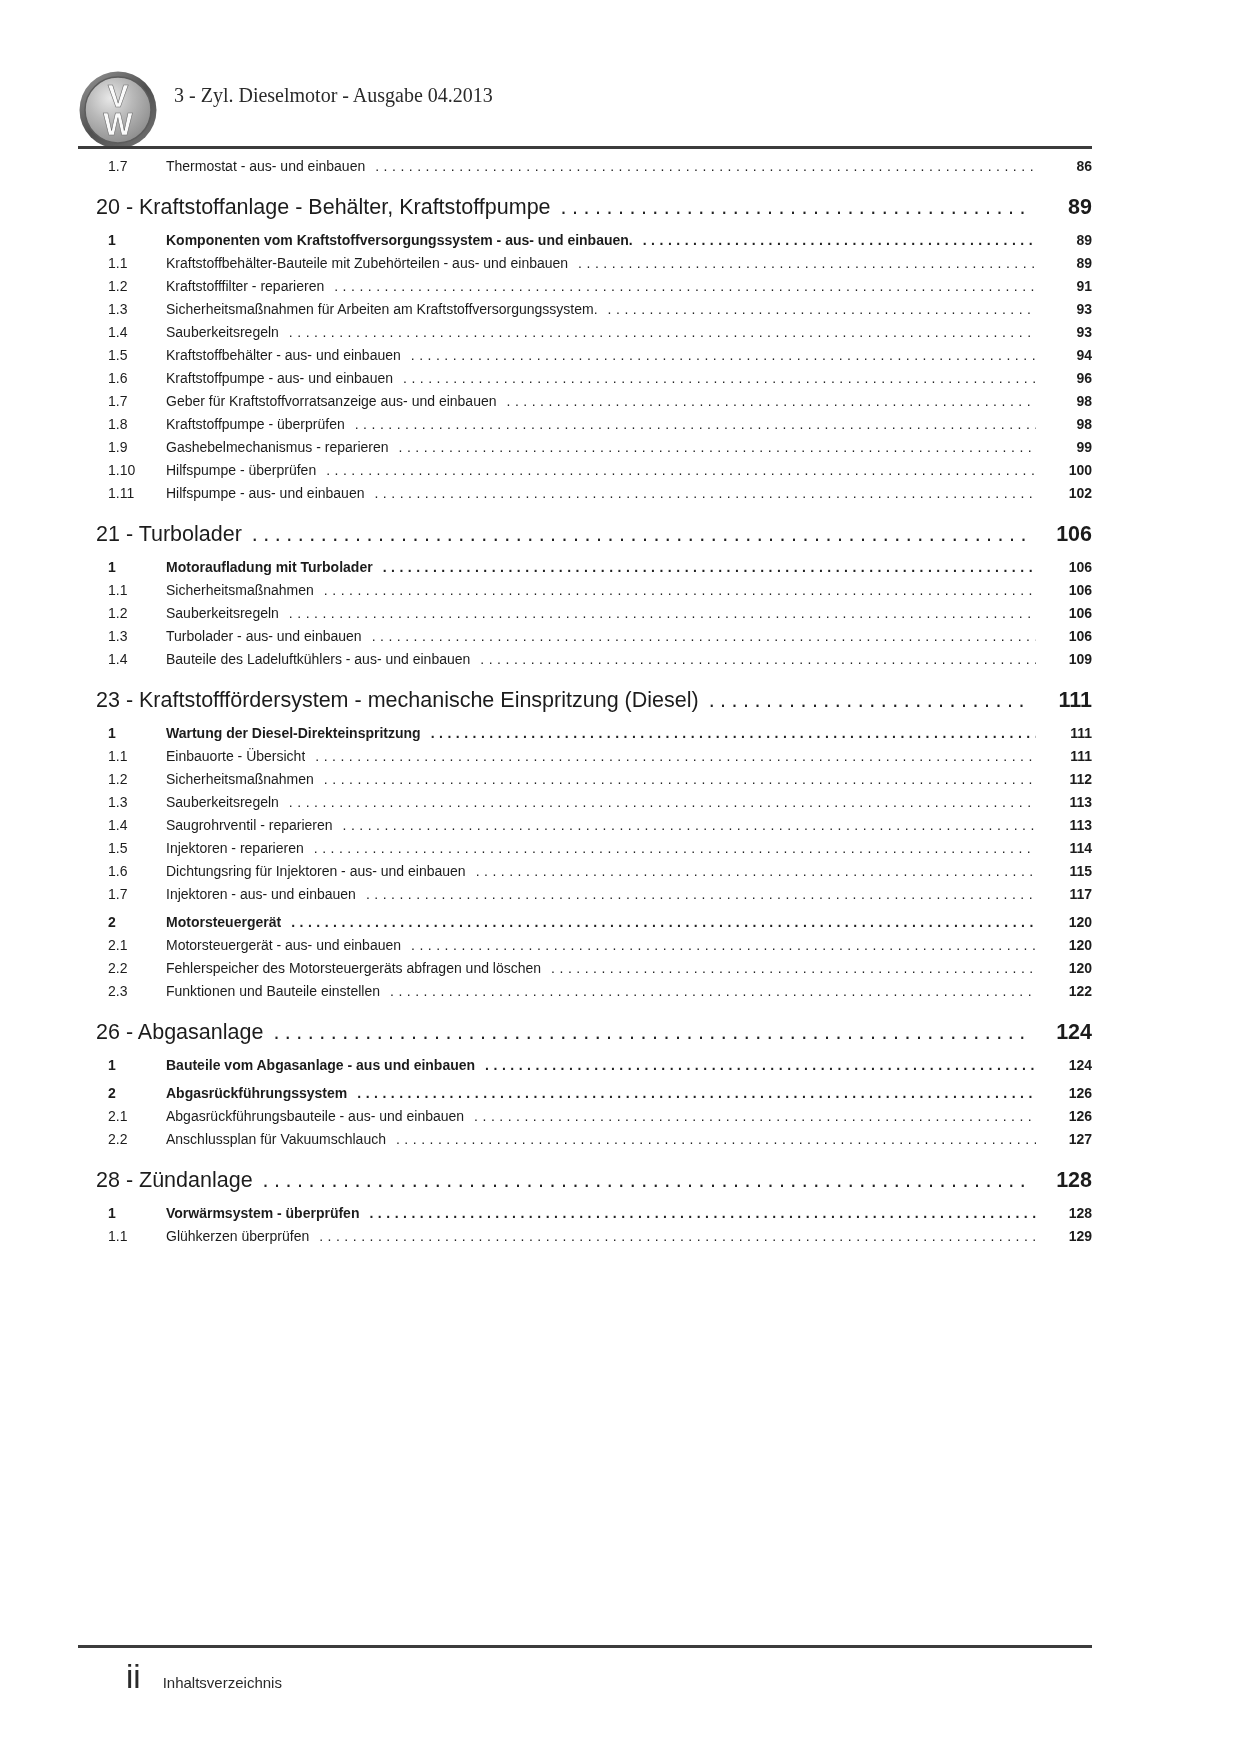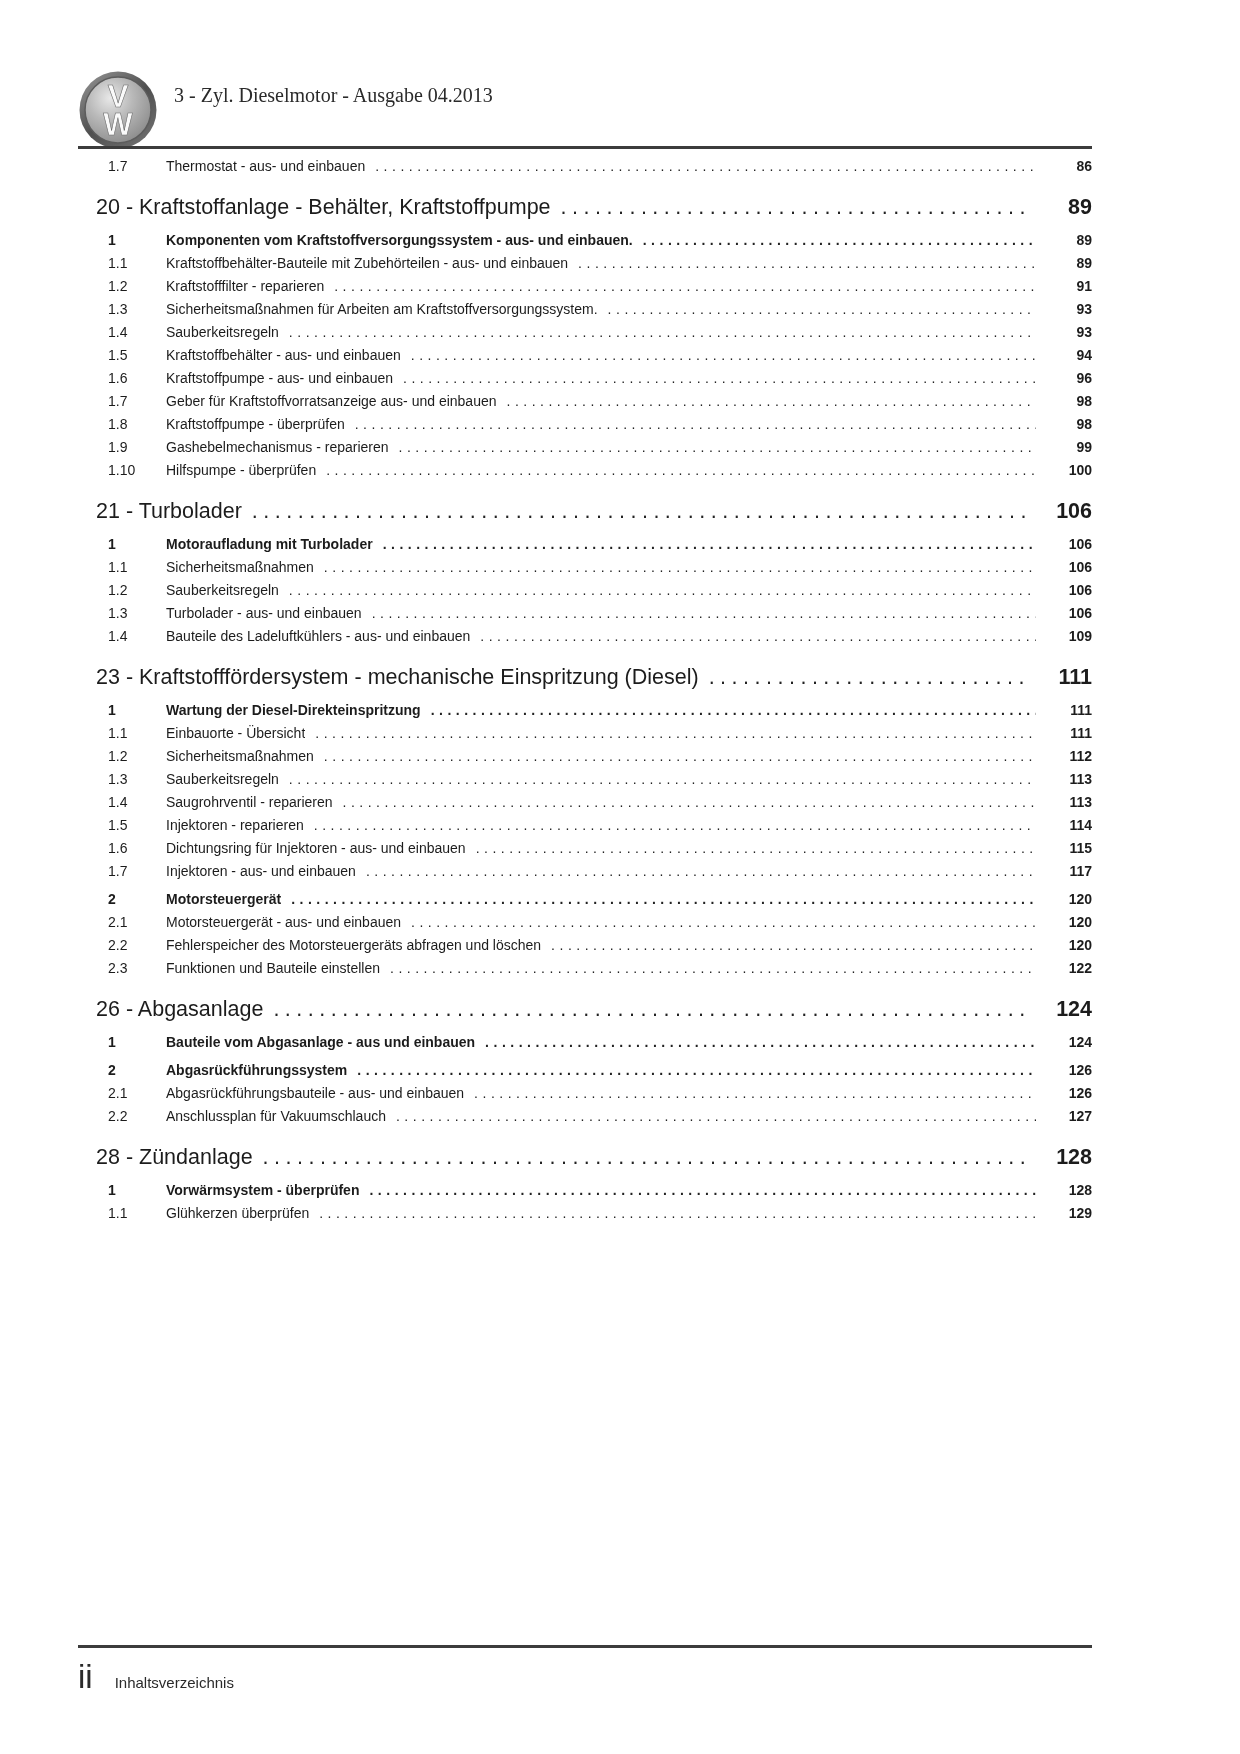--- a/index.html
+++ b/index.html
@@ -125,20 +125,21 @@
     left: 78px;
     top: 1658px;
     width: 1014px;
     display: flex;
     align-items: baseline;
     gap: 22px;
   }
   .footer-pagenum {
     font-size: 33px;
     color: #2a2a2a;
+    margin-left: 48px;
   }
   .footer-label {
     font-size: 15px;
     color: #2a2a2a;
   }
 </style>
 </head>
 <body>
 
 <div class="page">
@@ -245,20 +246,26 @@
       <span class="title">Gashebelmechanismus - reparieren</span>
       <span class="leader"></span>
       <span class="pagenum">99</span>
     </div>
       <div class="toc-row entry">
       <span class="num">1.10</span>
       <span class="title">Hilfspumpe - überprüfen</span>
       <span class="leader"></span>
       <span class="pagenum">100</span>
     </div>
+      <div class="toc-row entry">
+      <span class="num">1.11</span>
+      <span class="title">Hilfspumpe - aus- und einbauen</span>
+      <span class="leader"></span>
+      <span class="pagenum">102</span>
+    </div>
       <div class="toc-row chapter">
 
       <span class="title">21 - Turbolader</span>
       <span class="leader"></span>
       <span class="pagenum">106</span>
     </div>
       <div class="toc-row section">
       <span class="num">1</span>
       <span class="title">Motoraufladung mit Turbolader</span>
       <span class="leader"></span>

